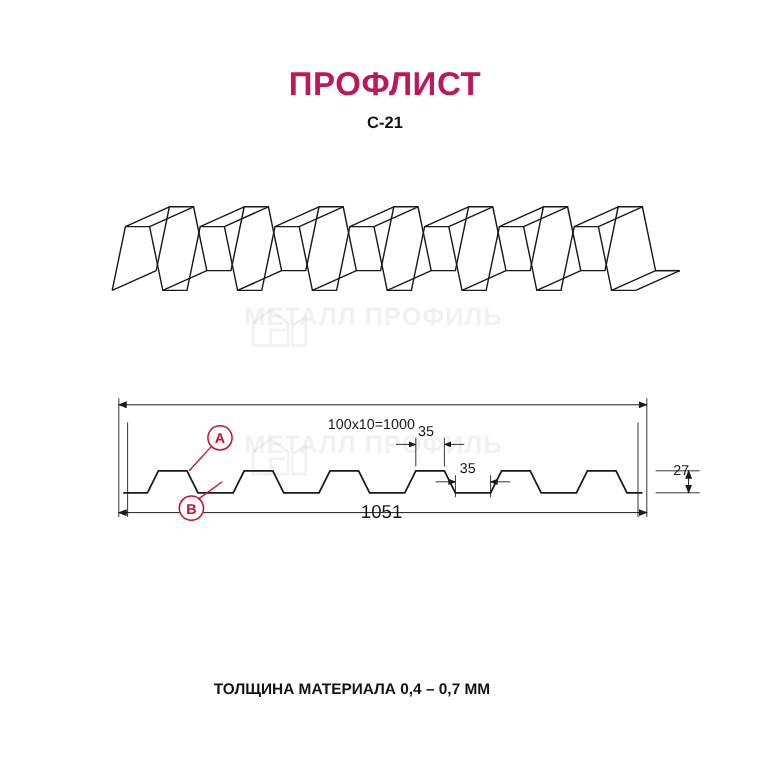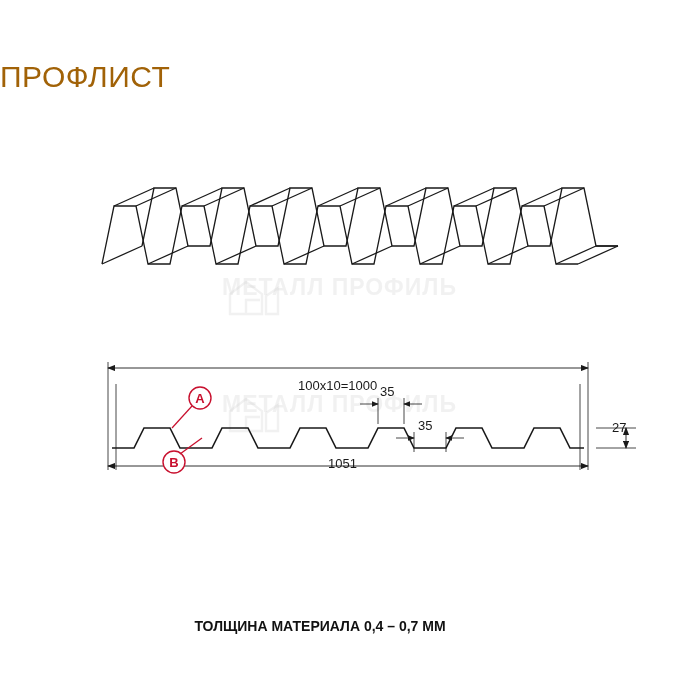--- a/index.html
+++ b/index.html
@@ -17,25 +17,25 @@
   }
   .page {
     position: absolute;
     inset: 0;
   }
   .title {
     position: absolute;
     top: 60px;
     left: 0;
     width: 700px;
-    text-align: left;
+    text-align: center;
     font-size: 30px;
-    font-weight: normal;
+    font-weight: bold;
     letter-spacing: 0.5px;
-    color: #a16207;
+    color: #be185d;
   }
   .subtitle {
     position: absolute;
     top: 103px;
     left: 0;
     width: 700px;
     text-align: center;
     font-size: 15px;
     font-weight: bold;
     color: #111;
@@ -82,20 +82,21 @@
   .wm-logo1 { left: 226px; top: 262px; }
   .wm-logo2 { left: 226px; top: 379px; }
   svg { display: block; }
 </style>
 </head>
 <body>
 
 <div class="page">
 
   <div class="title">ПРОФЛИСТ</div>
+  <div class="subtitle">С-21</div>
 
   <div class="iso-area">
     <svg width="540" height="150" viewBox="0 0 540 150">
       <g fill="none" stroke="#1a1a1a" stroke-width="1.3" stroke-linejoin="miter">
 
         <path d="M22,96
                  L34,38 L56,38 L68,96
                  L90,96 L102,38 L124,38 L136,96
                  L158,96 L170,38 L192,38 L204,96
                  L226,96 L238,38 L260,38 L272,96
@@ -237,21 +238,21 @@
 
       <g>
         <circle cx="114" cy="122" r="11" fill="#ffffff" stroke="#c8102e" stroke-width="1.4"></circle>
         <text x="114" y="127" font-family="Liberation Sans, sans-serif" font-size="13" font-weight="bold" fill="#c8102e" text-anchor="middle">B</text>
         <line x1="120" y1="114" x2="142" y2="98" stroke="#c8102e" stroke-width="1.2"></line>
       </g>
     </svg>
 
     <div style="position:absolute; left:238px; top:2px; font-size:13px;margin-top:36px;">100х10=1000</div>
 
-    <div style="position:absolute; left:268px; top:116px; font-size:13px;">1051</div>
+    <div style="position:absolute; left:268px; top:116px; font-size:17px;">1051</div>
 
     <div style="position:absolute; left:320px; top:44px; font-size:13px;">35</div>
 
     <div style="position:absolute; left:358px; top:78px; font-size:13px;">35</div>
 
     <div style="position:absolute; left:552px; top:80px; font-size:13px;">27</div>
   </div>
 
   <div class="footer-note">ТОЛЩИНА МАТЕРИАЛА 0,4 – 0,7 ММ</div>
 

